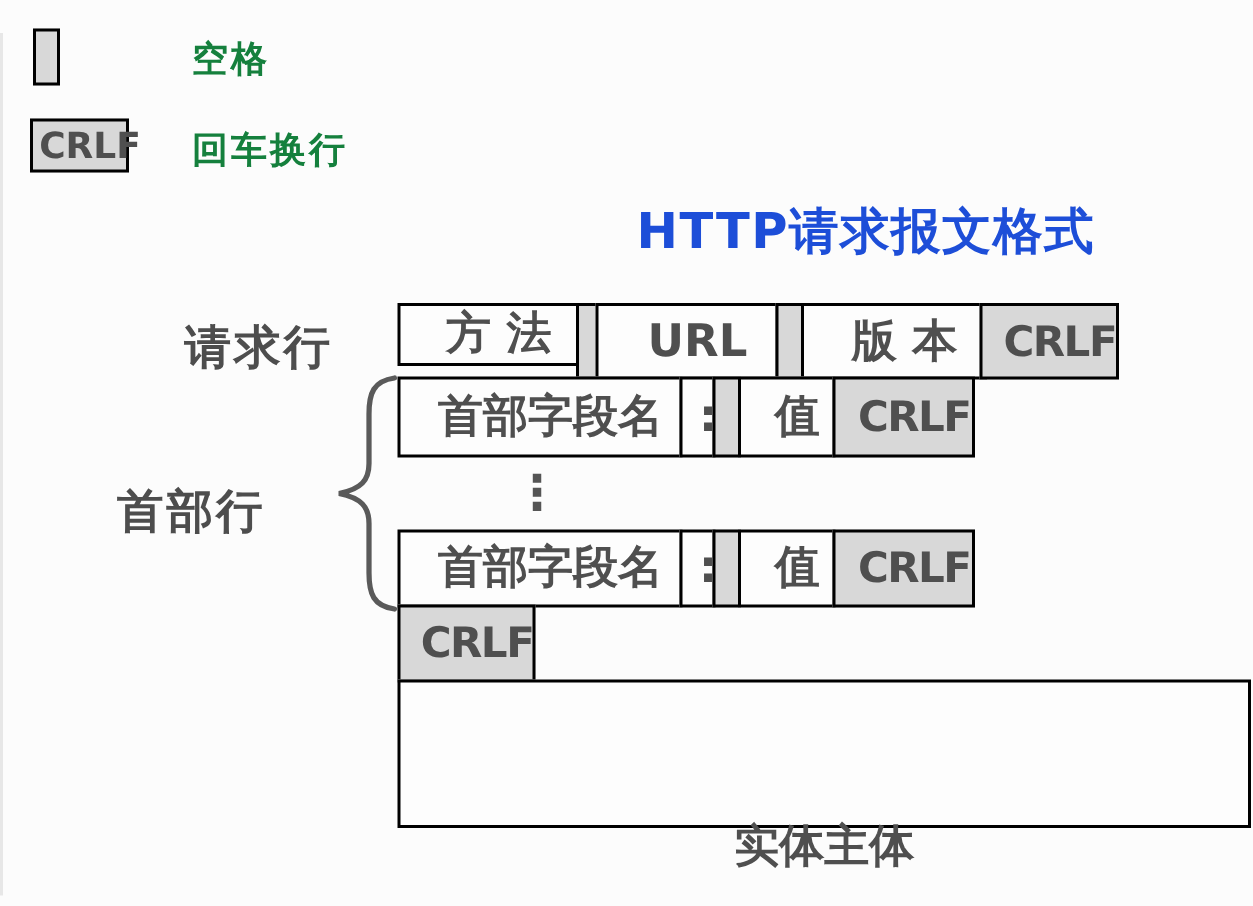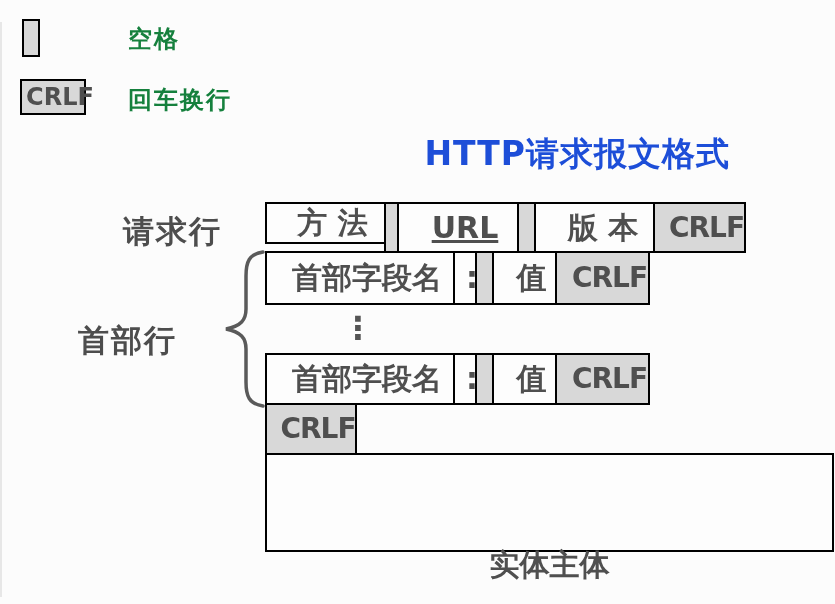--- a/index.html
+++ b/index.html
@@ -61,21 +61,21 @@
 
 <div class="side-label" style="left:75px;top:211px;margin-left:48px;">请求行</div>
 <div class="side-label" style="left:78px;top:320px;">首部行</div>
 
 <svg class="abs" style="left:216px;top:249px;" width="50" height="160" viewBox="0 0 50 160">
   <path d="M 47 3 C 33 5 30 13 30 27 L 30 60 C 30 71 25 77 10 80 C 25 83 30 89 30 100 L 30 133 C 30 147 33 155 47 157" fill="none" stroke="#5a5a5a" stroke-width="3.5" stroke-linecap="round"></path>
 </svg>
 
 <div class="cell white" style="left:265px;top:202px;width:121px;height:42px;">方 法</div>
 <div class="cell gray" style="left:384px;top:202px;width:15px;height:51px;"></div>
-<div class="cell white" style="left:397px;top:202px;width:122px;height:51px;text-decoration:underline;">URL</div>
+<div class="cell white" style="left:397px;top:202px;width:122px;height:51px;">URL</div>
 <div class="cell gray" style="left:517px;top:202px;width:19px;height:51px;"></div>
 <div class="cell white" style="left:534px;top:202px;width:124px;height:51px;">版 本</div>
 <div class="cell gray crlf-text" style="left:653px;top:202px;width:93px;height:51px;">CRLF</div>
 
 <div class="cell white" style="left:265px;top:251px;width:190px;height:54px;">首部字段名</div>
 <div class="cell white" style="left:453px;top:251px;width:24px;height:54px;">:</div>
 <div class="cell gray" style="left:475px;top:251px;width:19px;height:54px;"></div>
 <div class="cell white" style="left:492px;top:251px;width:65px;height:54px;">值</div>
 <div class="cell gray crlf-text" style="left:555px;top:251px;width:95px;height:54px;">CRLF</div>
 

